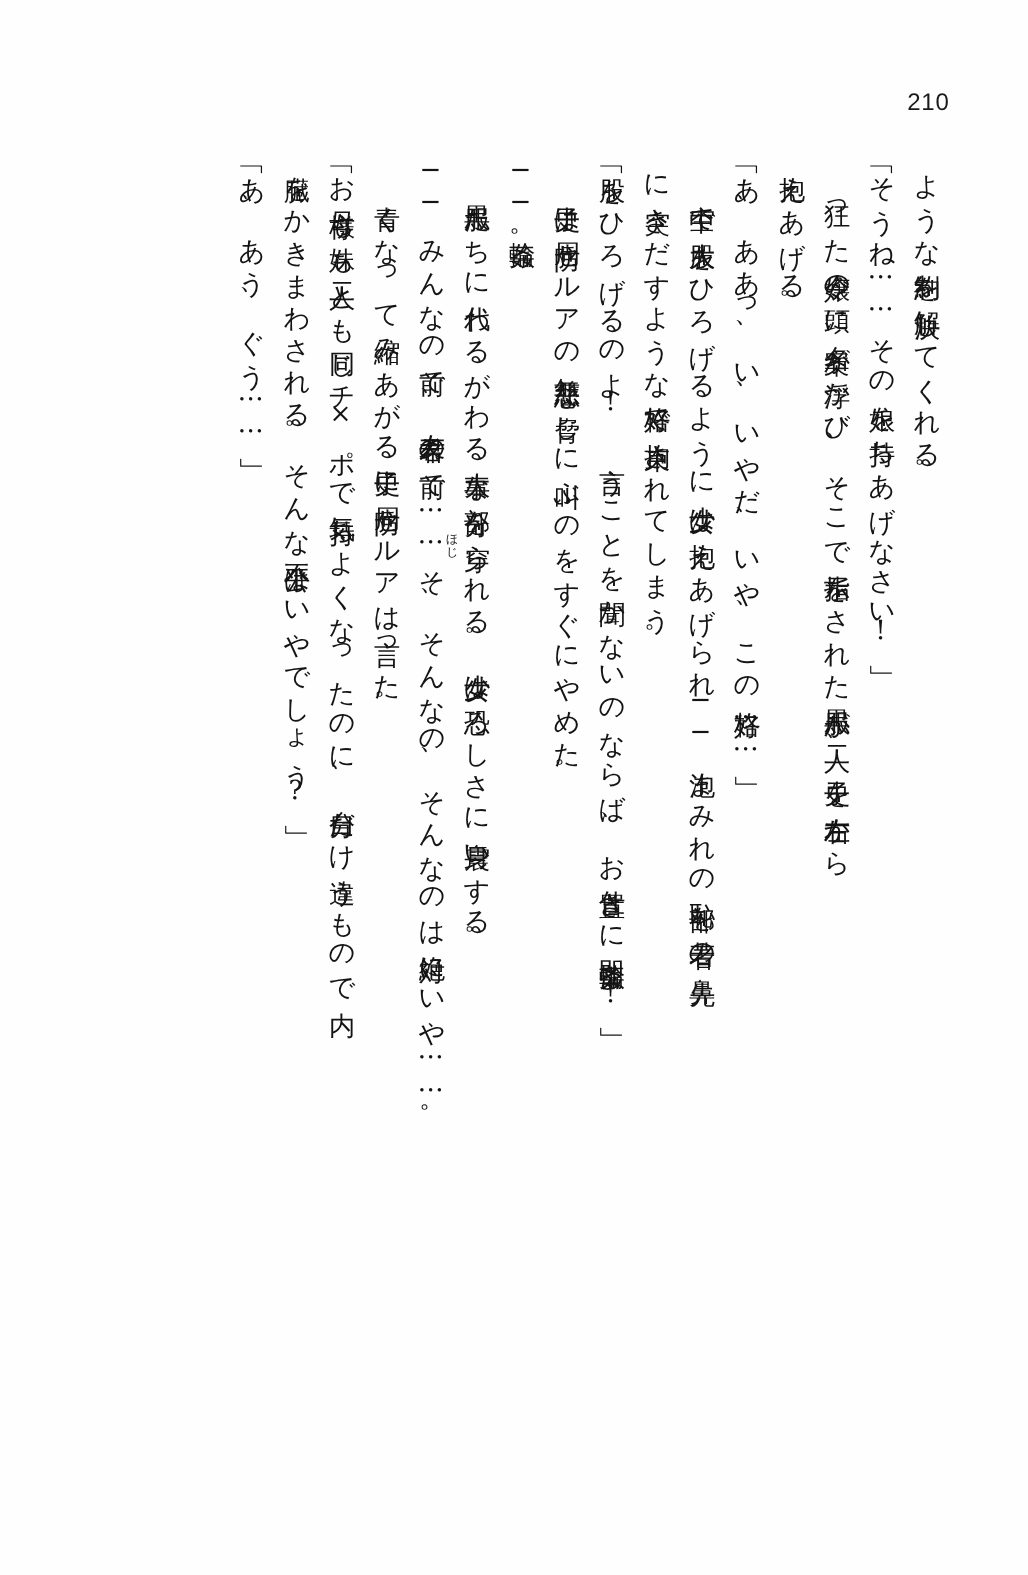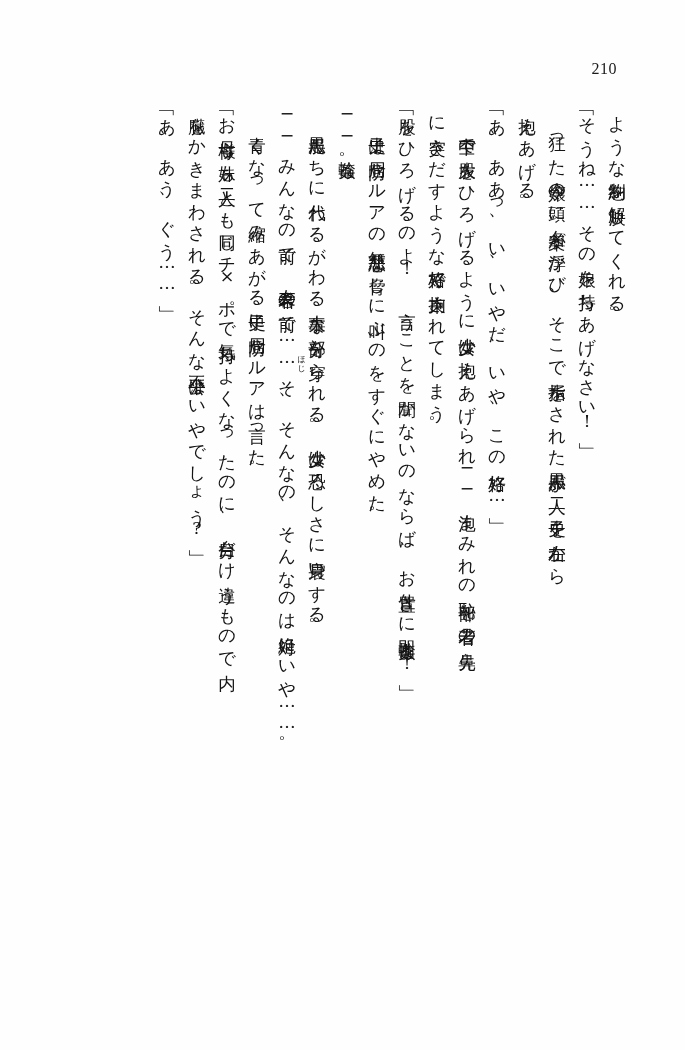--- a/index.html
+++ b/index.html
@@ -21,25 +21,25 @@
     top: 0;
     left: 0;
     width: 685px;
     height: 1050px;
     background: #fefefe;
   }
 
   .page-number {
     position: absolute;
     top: 60px;
-    right: 68px;
+    right: 52px;
     font-size: 16px;
     letter-spacing: 0.5px;
     color: #1a1a1a;
-    font-family: Liberation Serif, serif;
+    font-family: Liberation Sans, sans-serif;
   }
 
   .text-block {
     position: absolute;
     top: 104px;
     right: 60px;
     left: 60px;
     height: 880px;
     display: flex;
     flex-direction: row-reverse;

